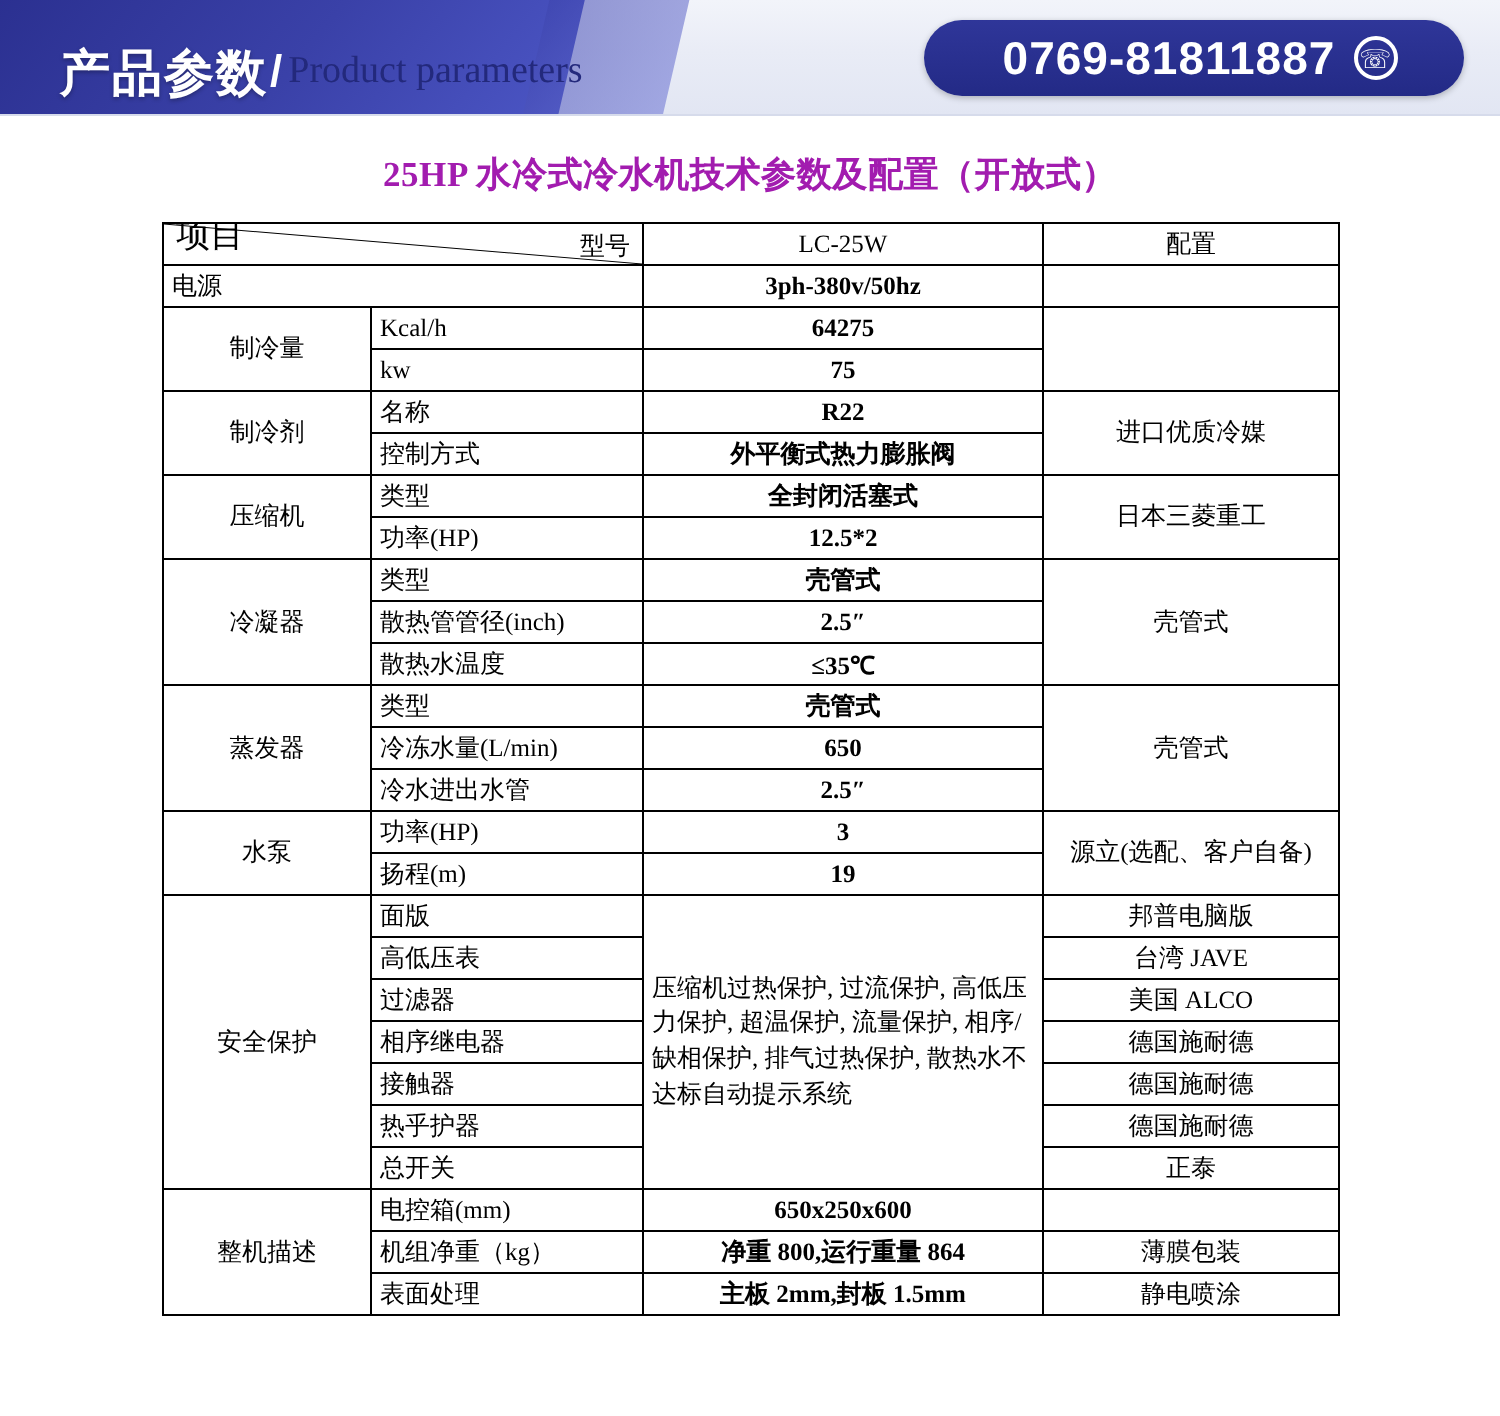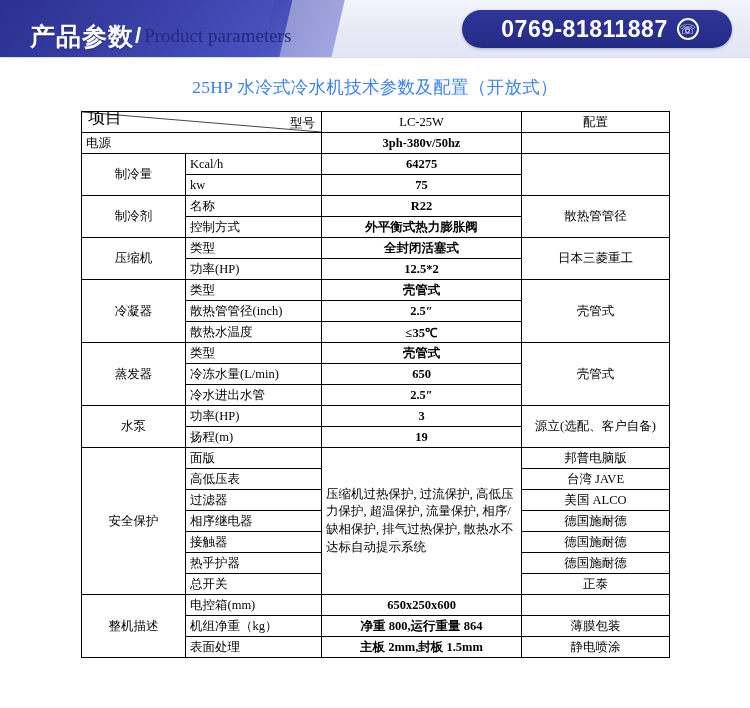--- a/index.html
+++ b/index.html
@@ -104,22 +104,22 @@
     color: #fff;
     font-size: 13px;
     line-height: 1;
   }
 
   
   .doc-title {
     text-align: center;
     font-family: "Liberation Serif", serif;
     font-size: 17.5px;
-    font-weight: normal;
-    color: #3b82f6;
+    font-weight: bold;
+    color: #a21caf;
     margin-top: 17px;
     margin-bottom: 12px;
     letter-spacing: .3px;
   }
 
   
   .table-wrap {
     width: 588px;
     margin: 0 auto;
   }
@@ -226,21 +226,21 @@
           <td class="c-conf center" rowspan="2"></td>
         </tr>
         <tr>
           <td class="c-item">kw</td>
           <td class="c-value center nowrap">75</td>
         </tr>
         <tr>
           <td class="c-group center" rowspan="2">制冷剂</td>
           <td class="c-item">名称</td>
           <td class="c-value center nowrap">R22</td>
-          <td class="c-conf center" rowspan="2">散热管管径</td>
+          <td class="c-conf center" rowspan="2">进口优质冷媒</td>
         </tr>
         <tr>
           <td class="c-item">控制方式</td>
           <td class="c-value center nowrap">外平衡式热力膨胀阀</td>
         </tr>
         <tr>
           <td class="c-group center" rowspan="2">压缩机</td>
           <td class="c-item">类型</td>
           <td class="c-value center nowrap">全封闭活塞式</td>
           <td class="c-conf center" rowspan="2">日本三菱重工</td>

